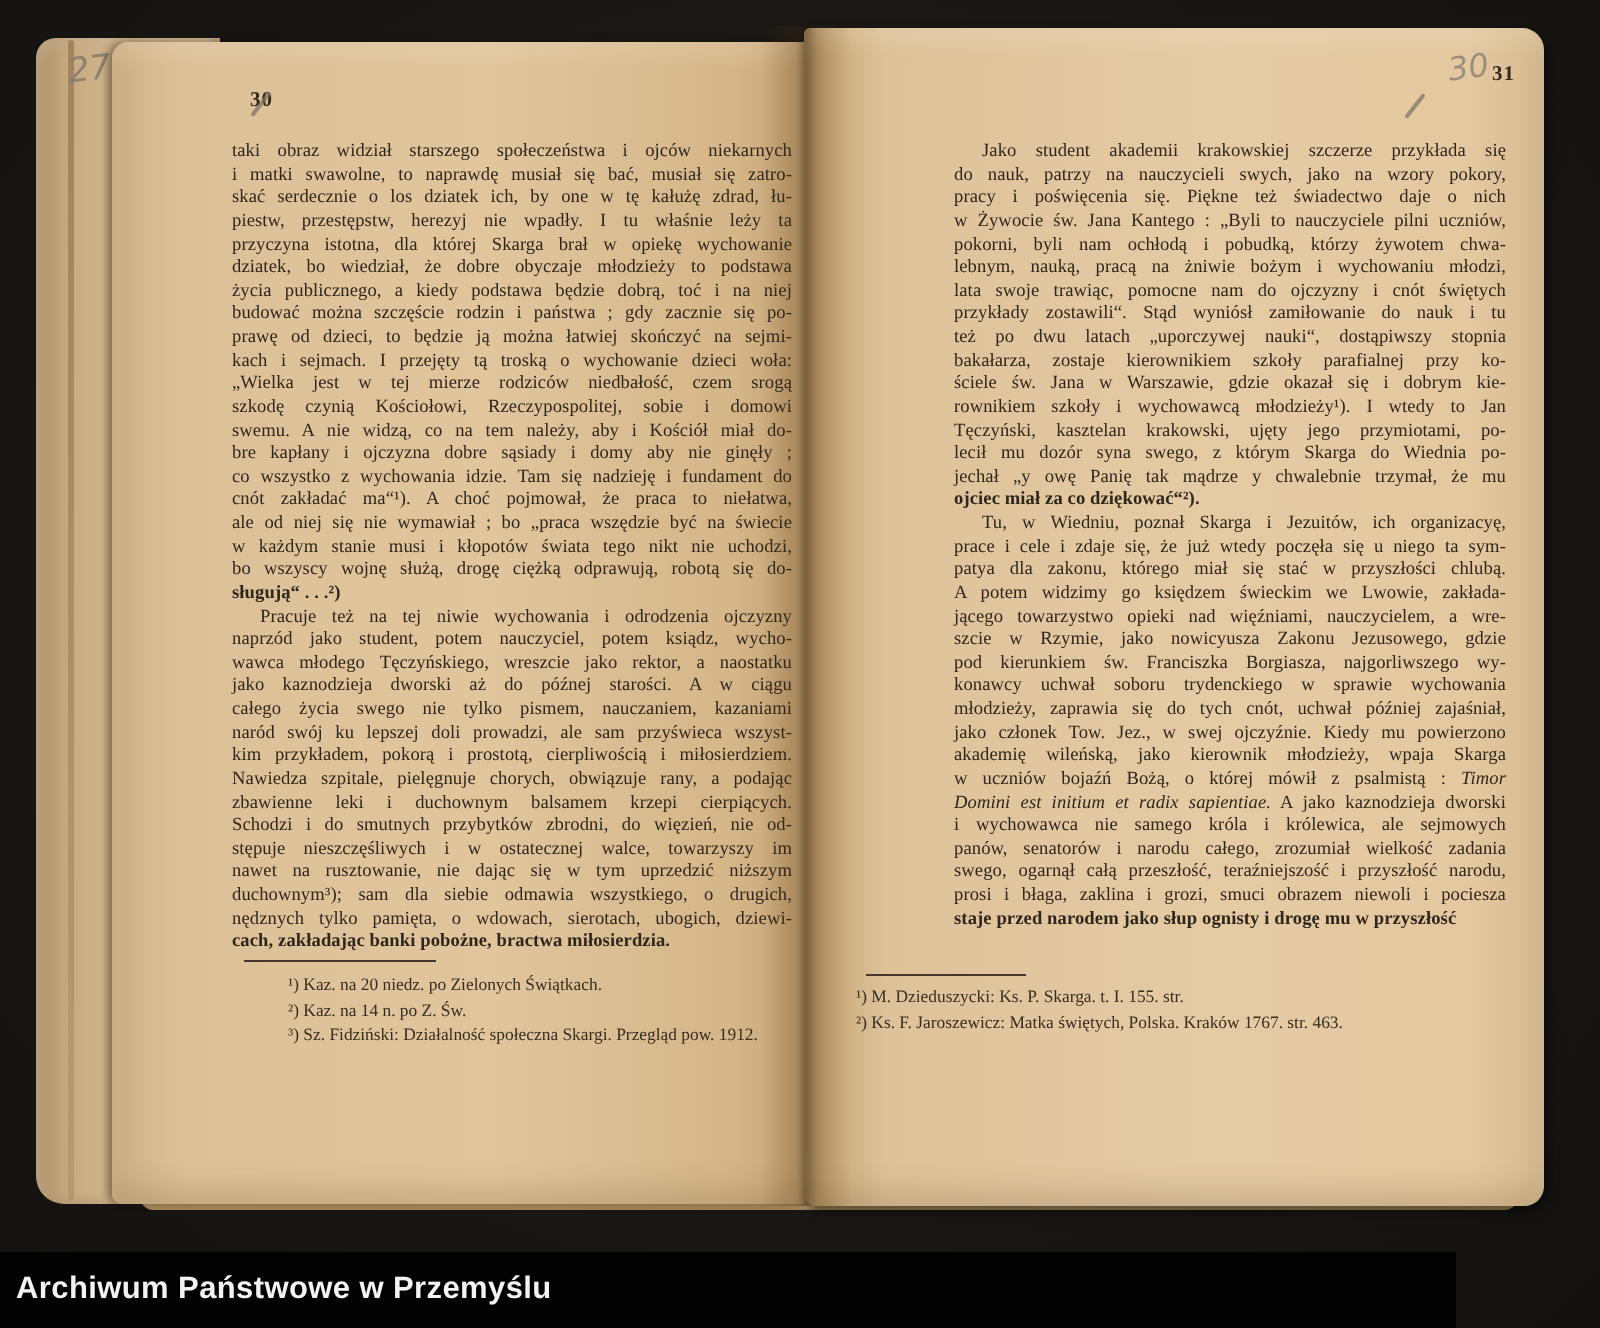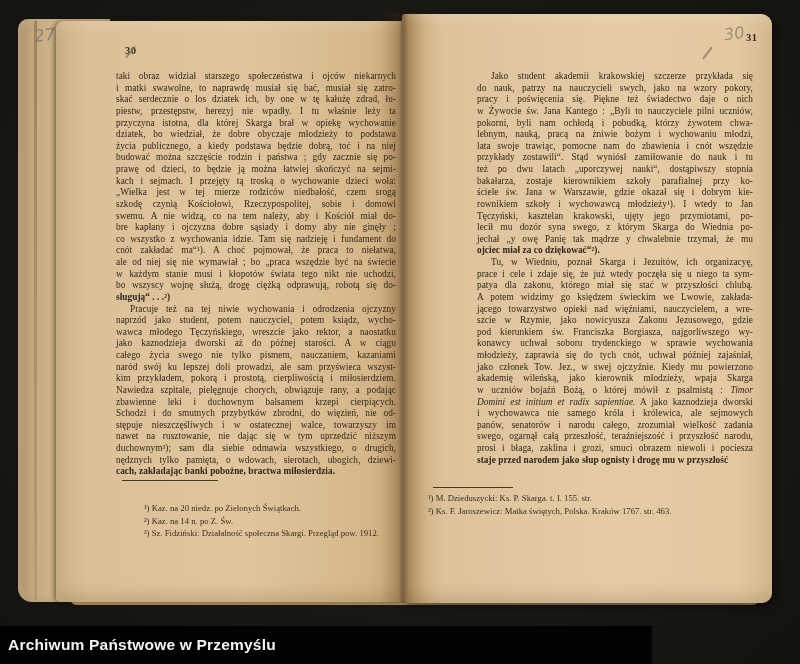--- a/index.html
+++ b/index.html
@@ -57,34 +57,34 @@
   .text-col{position:absolute;color:#2f271c;}
   .text-left{left:116px;top:71px;width:280px;font-size:9.3px;line-height:11.63px;}
   .text-right{left:432px;top:71px;width:276px;font-size:9.3px;line-height:11.63px;margin-left:45px;}
   .tl{text-align:justify;text-align-last:justify;white-space:nowrap;letter-spacing:.05px;}
   .tl-last{text-align-last:left;font-weight:bold;}
   .tl-ind{text-indent:14px;}
   .fn-sep{position:absolute;height:1px;background:#43382a;}
   .sep-left{left:122px;top:480px;width:96px;}
   .sep-right{left:433px;top:487px;width:80px;}
   .footnotes{position:absolute;color:#372e21;font-size:8.7px;line-height:12.6px;}
-  .fns-left{left:144px;top:486px;width:250px;margin-top:16px;}
+  .fns-left{left:144px;top:486px;width:250px;}
   .fns-right{left:428px;top:492px;width:262px;}
   .fn{white-space:nowrap;}
   
   .pencil{
     position:absolute;font-family:"DejaVu Sans",sans-serif;font-style:italic;
     color:#857c6c;opacity:.85;
   }
   .hw-27{left:34px;top:25px;font-size:17px;transform:rotate(-7deg);}
   .hw-29{left:66px;top:20px;font-size:18px;transform:rotate(-4deg);}
   .hw-30{left:724px;top:24px;font-size:16px;transform:rotate(-8deg);color:#8e8678;}
   
   .footer-bar{
-    position:absolute;left:0;top:626px;width:652px;height:38px;background:#020202;
+    position:absolute;left:0;top:626px;width:728px;height:38px;background:#020202;
     display:flex;align-items:center;
   }
   .footer-label{
     margin-left:8px;font-family:"Liberation Sans",sans-serif;font-weight:bold;
     font-size:15.5px;color:#f3f3f3;letter-spacing:.2px;
   }
 </style>
 </head>
 <body>
 
@@ -148,21 +148,21 @@
   <div class="pencil hw-30">30</div>
   <div class="page-number pn-right">31</div>
   <div class="pencil-slash slash-right"></div>
   <div class="text-col text-right">
       <div class="tl tl-ind">Jako student akademii krakowskiej szczerze przykłada się</div>
       <div class="tl">do nauk, patrzy na nauczycieli swych, jako na wzory pokory,</div>
       <div class="tl">pracy i poświęcenia się. Piękne też świadectwo daje o nich</div>
       <div class="tl">w Żywocie św. Jana Kantego : „Byli to nauczyciele pilni uczniów,</div>
       <div class="tl">pokorni, byli nam ochłodą i pobudką, którzy żywotem chwa-</div>
       <div class="tl">lebnym, nauką, pracą na żniwie bożym i wychowaniu młodzi,</div>
-      <div class="tl">lata swoje trawiąc, pomocne nam do zbawienia i cnót wszędzie</div>
+      <div class="tl">lata swoje trawiąc, pomocne nam do ojczyzny i cnót świętych</div>
       <div class="tl">przykłady zostawili“. Stąd wyniósł zamiłowanie do nauk i tu</div>
       <div class="tl">też po dwu latach „uporczywej nauki“, dostąpiwszy stopnia</div>
       <div class="tl">bakałarza, zostaje kierownikiem szkoły parafialnej przy ko-</div>
       <div class="tl">ściele św. Jana w Warszawie, gdzie okazał się i dobrym kie-</div>
       <div class="tl">rownikiem szkoły i wychowawcą młodzieży¹). I wtedy to Jan</div>
       <div class="tl">Tęczyński, kasztelan krakowski, ujęty jego przymiotami, po-</div>
       <div class="tl">lecił mu dozór syna swego, z którym Skarga do Wiednia po-</div>
       <div class="tl">jechał „y owę Panię tak mądrze y chwalebnie trzymał, że mu</div>
       <div class="tl tl-last">ojciec miał za co dziękować“²).</div>
       <div class="tl tl-ind">Tu, w Wiedniu, poznał Skarga i Jezuitów, ich organizacyę,</div>

